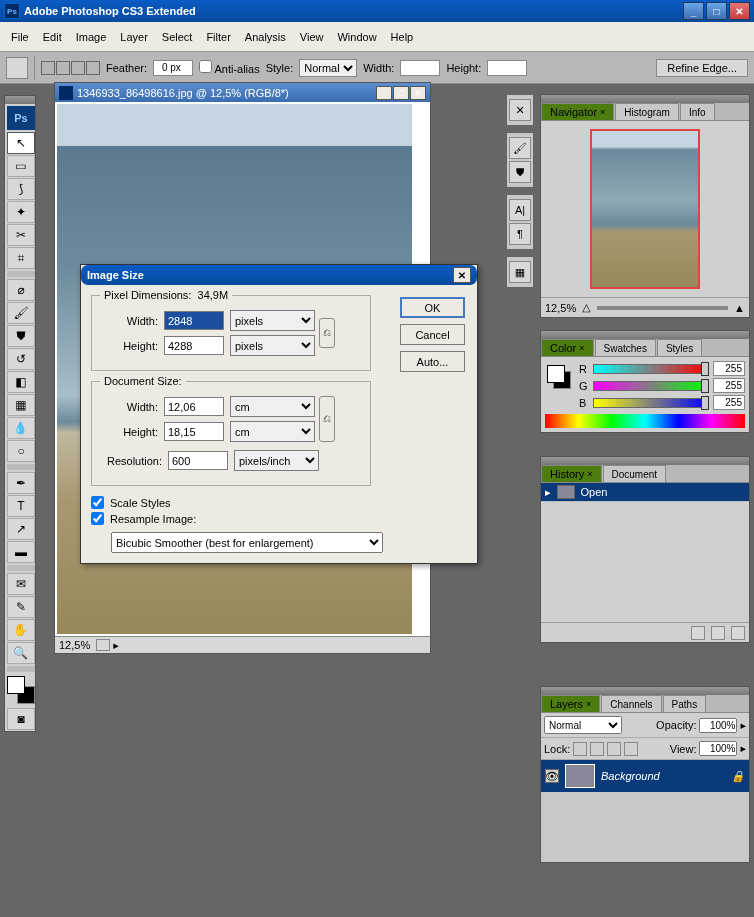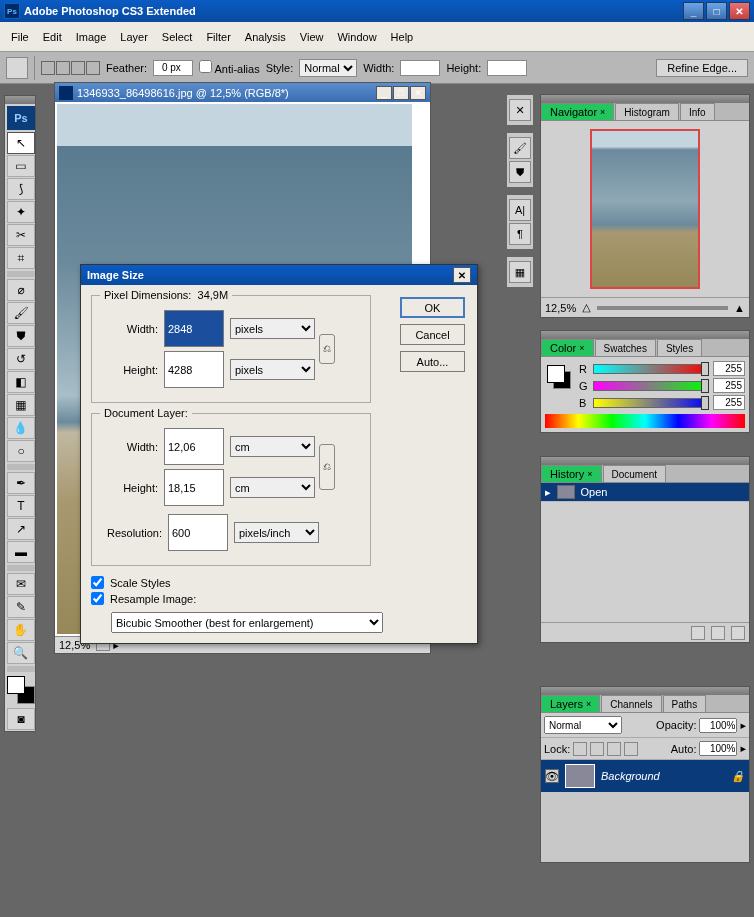--- a/index.html
+++ b/index.html
@@ -33,44 +33,44 @@
 .docwin{position:absolute;left:54px;top:82px;width:377px;height:572px;border:1px solid #555;background:#fff;}
 .docwin .dtitle{height:19px;background:linear-gradient(#5a8ecf,#3a6daf);color:#fff;display:flex;align-items:center;padding:0 4px;font-size:10px;}
 .docwin .dtitle .dico{width:14px;height:14px;background:#002966;margin-right:4px;}
 .docwin .dtitle .t{flex:1;}
 .docwin .dwbtns{display:flex;gap:1px;}
 .docwin .dwbtns div{width:16px;height:14px;background:#eceae2;border:1px solid #555;display:flex;align-items:center;justify-content:center;font-size:9px;cursor:pointer;}
 .docwin .canvas{width:355px;height:530px;margin:2px;overflow:hidden;position:relative;}
 .docwin .canvas .landscape{width:100%;height:100%;background:linear-gradient(#c5d5e0 0%,#c5d5e0 8%,#5a7a8f 8%,#6b8a9c 30%,#8fa8b5 45%,#a8bec8 55%,#6b8a9c 60%,#c0b8a0 62%,#a89870 75%,#968858 100%);}
 .docwin .stat{position:absolute;bottom:0;left:0;right:0;height:17px;background:#d8d8d8;border-top:1px solid #888;display:flex;align-items:center;padding:0 4px;font-size:10px;}
 .dialog{position:absolute;left:80px;top:264px;width:398px;background:#eceae2;border:1px solid #333;box-shadow:2px 2px 6px rgba(0,0,0,.4);z-index:10;}
-.dialog .dlgtitle{height:20px;background:linear-gradient(#0a5bc4,#084a9e);color:#fff;font-weight:bold;display:flex;align-items:center;padding:0 6px;}
+.dialog .dlgtitle{height:20px;background:linear-gradient(#0a5bc4,#084a9e);color:#fff;font-weight:bold;display:flex;align-items:center;padding:0 6px;border-radius:7px;}
 .dialog .dlgtitle .t{flex:1;}
 .dialog .dlgx{width:18px;height:16px;background:#eceae2;border:1px solid #555;display:flex;align-items:center;justify-content:center;color:#000;font-size:10px;cursor:pointer;}
 .dialog .body{padding:10px;}
 .fieldset{border:1px solid #aaa;padding:10px 8px 10px 8px;margin-bottom:10px;position:relative;}
 .fieldset .leg{position:absolute;top:-7px;left:8px;background:#eceae2;padding:0 4px;font-size:11px;}
 .row{display:flex;align-items:center;margin:4px 0;gap:6px;}
 .row label{width:58px;text-align:right;}
-.row input{width:60px;height:37px;border:1px solid #7a7a7a;padding:0 3px;font-size:11px;}
+.row input{width:60px;height:19px;border:1px solid #7a7a7a;padding:0 3px;font-size:11px;}
 .row input.sel{background:#1b4f9e;color:#fff;}
 .row select{width:85px;height:21px;border:1px solid #7a7a7a;font-size:11px;}
 .linkicon{width:16px;height:30px;border:1px solid #888;border-radius:3px;display:flex;align-items:center;justify-content:center;font-size:10px;margin-left:4px;}
 .dlgbtns{position:absolute;right:12px;top:32px;display:flex;flex-direction:column;gap:6px;}
 .dlgbtns button{width:65px;height:21px;border:1px solid #7a7a7a;background:#eceae2;cursor:pointer;font-size:11px;}
 .dlgbtns button.def{border:2px solid #457ac0;}
 .chk{display:flex;align-items:center;gap:6px;margin:3px 0;}
 .chk input{width:13px;height:13px;}
 .resamplesel{width:272px;height:21px;margin-left:20px;margin-top:4px;}
 .panelcol{position:absolute;right:4px;width:240px;}
 .panel{background:#d0d0d0;border:1px solid #555;margin-bottom:6px;}
 .panel .phdr{height:8px;background:linear-gradient(#999,#777);}
 .panel .tabs{display:flex;background:#b8b8b8;border-bottom:1px solid #888;height:18px;align-items:flex-end;}
 .panel .tab{padding:2px 8px;background:#c8c8c8;border:1px solid #888;border-bottom:none;margin-right:1px;cursor:pointer;font-size:10px;height:17px;display:flex;align-items:center;}
-.panel .tab.act{background:#22c55e;justify-content:space-between;}
+.panel .tab.act{background:#4d7c0f;justify-content:space-between;}
 .panel .tab .x{margin-left:3px;font-size:9px;}
 .panel .pbody{padding:4px;}
 .panel .pfoot{height:20px;background:#d0d0d0;border-top:1px solid #999;display:flex;align-items:center;padding:0 4px;gap:6px;font-size:10px;}
 .panel .pfoot .ico{width:14px;height:14px;border:1px solid #888;background:#d8d8d8;}
 .iconstrip{position:absolute;left:506px;top:94px;width:28px;}
 .iconstrip .grp{background:#c8c8c8;border:1px solid #666;margin-bottom:6px;padding:2px;}
 .iconstrip .ib{width:22px;height:22px;margin:2px 0;background:#d8d8d8;border:1px solid #888;display:flex;align-items:center;justify-content:center;cursor:pointer;font-size:11px;}
 .navthumb{width:110px;height:160px;margin:4px auto;border:2px solid #d44;background:linear-gradient(#c5d5e0 0%,#c5d5e0 10%,#6b8a9c 12%,#8fa8b5 45%,#6b8a9c 60%,#a89870 65%,#968858 100%);}
 .colorsw{display:flex;flex-direction:column;gap:2px;}
 .slider{display:flex;align-items:center;gap:4px;}
@@ -220,21 +220,21 @@
           <div class="row">
               <label>Height:</label>
               <input value="4288" style="">
               <select><option>pixels</option></select>
             </div>
         </div>
         <div class="linkicon">⎌</div>
       </div>
     </div>
     <div class="fieldset" style="width:280px">
-      <div class="leg">Document Layer:</div>
+      <div class="leg">Document Size:</div>
       <div style="display:flex;align-items:center;">
         <div>
           <div class="row">
               <label>Width:</label>
               <input value="12,06" style="">
               <select><option>cm</option></select>
             </div>
           <div class="row">
               <label>Height:</label>
               <input value="18,15" style="">
@@ -395,21 +395,21 @@
       <input value="100%" style="">
         <span>▸</span>
     </div>
     <div class="oprow">
       <span>Lock:</span>
       <div class="ico" style="width:14px;height:14px;border:1px solid #888"></div>
       <div class="ico" style="width:14px;height:14px;border:1px solid #888"></div>
       <div class="ico" style="width:14px;height:14px;border:1px solid #888"></div>
       <div class="ico" style="width:14px;height:14px;border:1px solid #888"></div>
       <span style="flex:1"></span>
-        <span>Auto:</span>
+        <span>View:</span>
       <input value="100%" style="">
         <span>▸</span>
     </div>
     <div class="layeritem">
       <div class="eye">👁</div>
       <div class="thico"></div>
       <span>Background</span>
       <span style="flex:1"></span>
         <span>🔒</span>
     </div>

